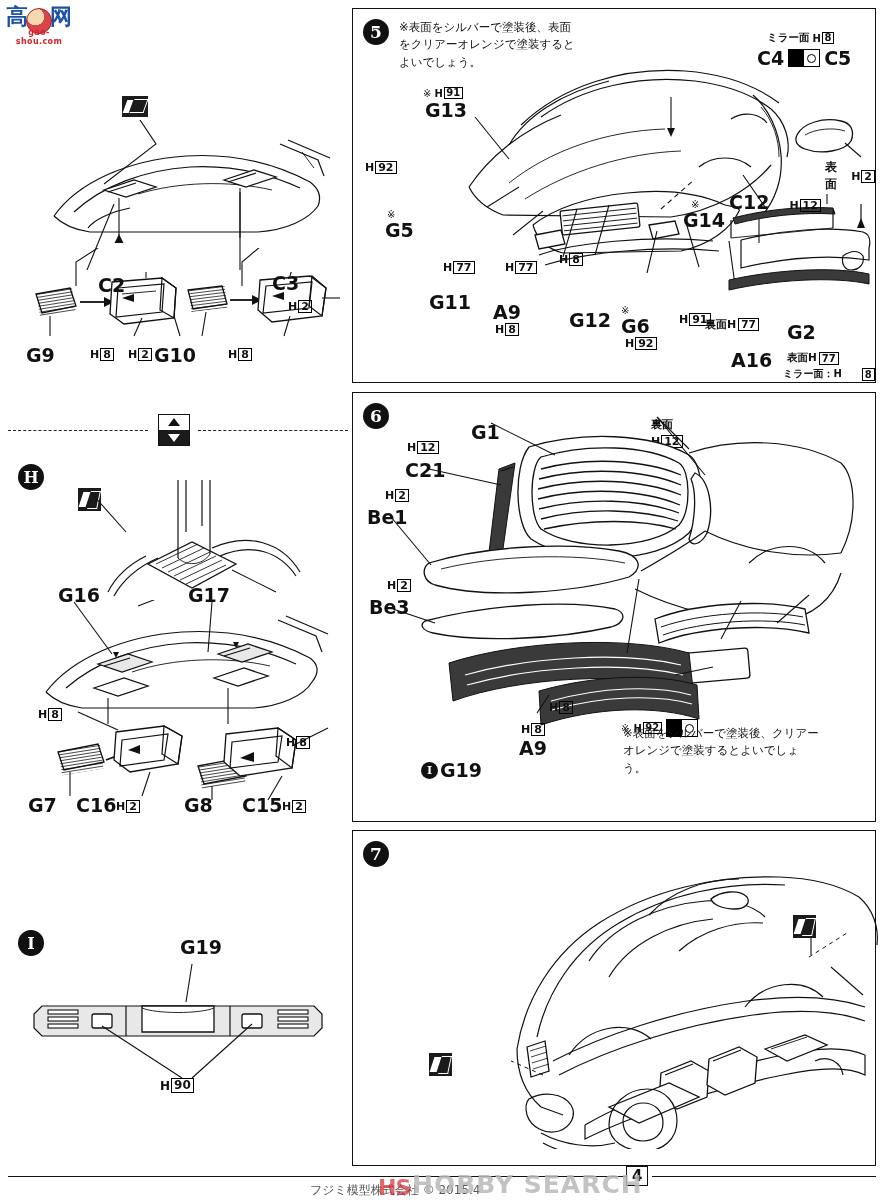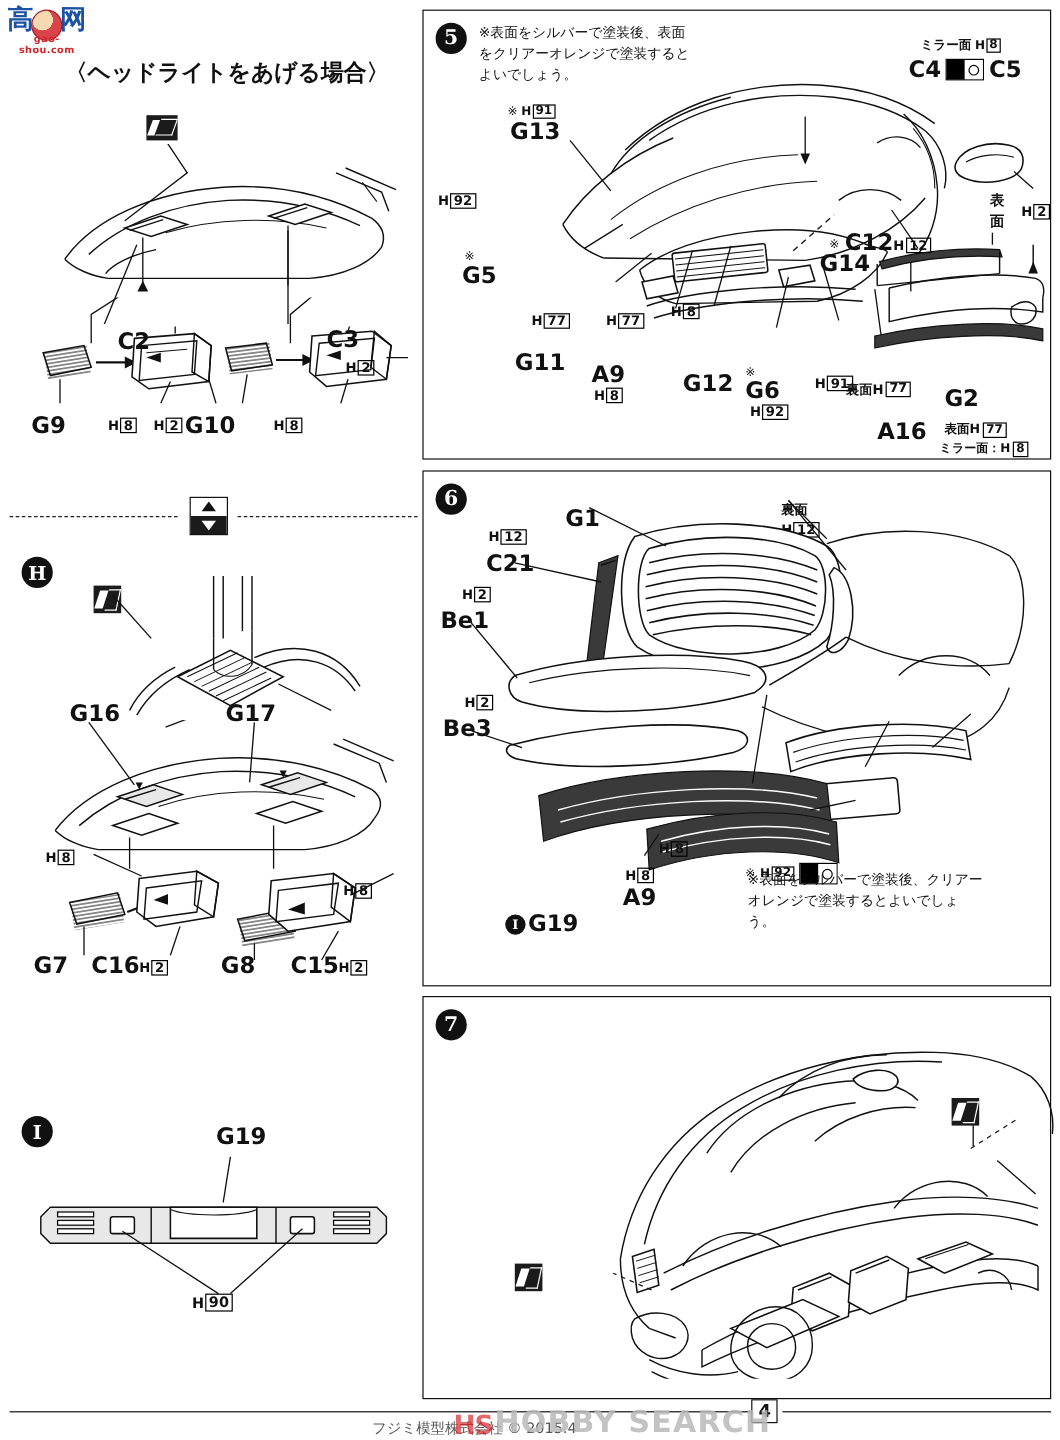--- a/index.html
+++ b/index.html
@@ -131,21 +131,20 @@
 
   <div class="logo" style="left:6px; top:4px;">
     <div class="cn">
       <span class="k">高</span>
       <span class="ball"></span>
       <span class="k" style="margin-left:auto">网</span>
     </div>
     <div class="dom">gao-shou.com</div>
   </div>
 
-  <div class="abs jp" style="left:54px; top:48px; font-size:19px; font-weight:bold;">〈ヘッドライトをあげる場合〉</div>
 
   <div class="abs" style="left:122px; top:96px;">
     <div class="cuticon2"></div>
   </div>
 
   <svg class="abs" style="left:18px; top:120px;" width="320" height="150" viewBox="0 0 320 150">
     <path class="ln" d="M36,96 C60,62 110,40 168,36 C216,33 258,44 292,62"></path>
     <path class="ln" d="M36,96 C44,104 58,110 72,112 L240,112 C268,110 290,100 300,86"></path>
     <path class="ln" d="M292,62 C300,68 304,76 300,86"></path>
     <path class="ln" d="M56,92 C84,66 126,50 172,47 C214,45 252,54 282,68"></path>
@@ -545,37 +544,37 @@
     </div>
 
     <div class="abs" style="left:338px; top:190px; font-size:10px;">※</div>
     <div class="abs big" style="left:330px; top:200px;">G14</div>
 
     <div class="abs" style="left:352px; top:308px; display:flex; align-items:center; gap:2px;">
       <span class="jp" style="font-size:11px;font-weight:bold">裏面H</span>
       <span class="bx" style="border:1.3px solid #000;padding:0 2px;font-size:10.5px;font-weight:bold;line-height:11px">77</span>
     </div>
 
-    <div class="abs" style="left:351px; top:182px; display:flex; align-items:baseline; gap:0;">
+    <div class="abs" style="left:376px; top:182px; display:flex; align-items:baseline; gap:20px;">
       <span class="big">C12</span>
       <span class="hcode">
         <span class="h">H</span>
         <span class="bx">12</span>
       </span>
     </div>
 
     <div class="abs big" style="left:434px; top:312px;">G2</div>
 
     <div class="abs big" style="left:378px; top:340px;">A16</div>
 
     <div class="abs" style="left:434px; top:342px; display:flex; align-items:center; gap:2px;">
       <span class="jp" style="font-size:10.5px;font-weight:bold">表面H</span>
       <span class="bx" style="border:1.3px solid #000;padding:0 2px;font-size:10px;font-weight:bold;line-height:11px">77</span>
     </div>
-    <div class="abs" style="left:430px; top:358px; display:flex; align-items:center; gap:2px;">
+    <div class="abs" style="left:430px; top:358px; display:flex; align-items:center; gap:20px;">
       <span class="jp" style="font-size:10px;font-weight:bold">ミラー面：H</span>
       <span class="bx" style="border:1.3px solid #000;padding:0 2px;font-size:10px;font-weight:bold;line-height:11px">8</span>
     </div>
   </div>
 
   <div class="panel" style="left:352px; top:392px; width:524px; height:430px;">
 
     <div class="abs stepnum" style="left:10px; top:10px;">6</div>
 
     <div class="abs jp" style="left:298px; top:24px; font-size:11px; font-weight:bold;">裏面</div>

